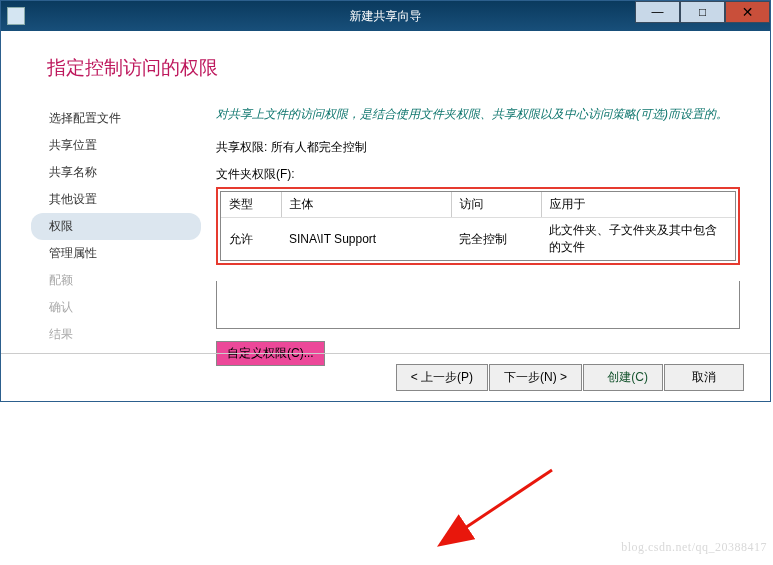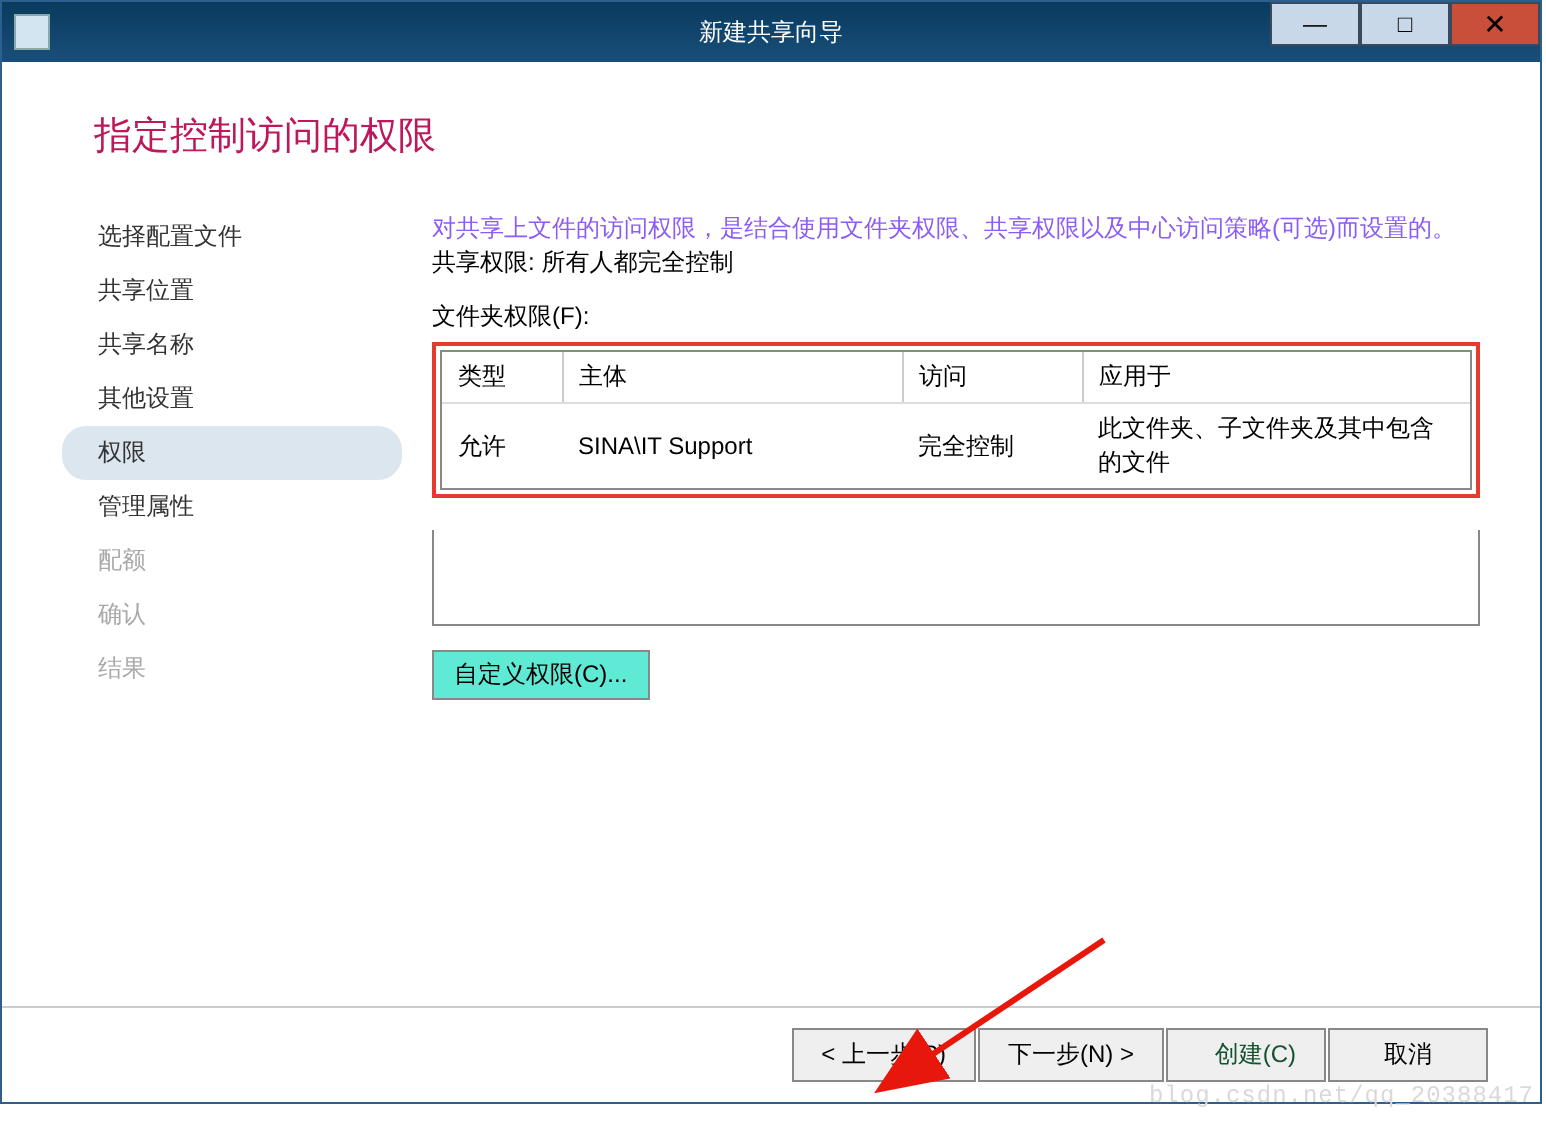--- a/index.html
+++ b/index.html
@@ -1,18 +1,18 @@
 <!DOCTYPE html>
 <html><head>
   <meta charset="utf-8">
   <style>
     * { box-sizing: border-box; margin: 0; padding: 0; }
     body { font-family: "Microsoft YaHei", "Segoe UI", sans-serif; font-size: 12px; background: #fff; width: 773px; height: 565px; position: relative; overflow: hidden; }
     
-    .window { position: absolute; top: 0; left: 0; width: 771px; height: 552px; border: 1px solid #2c5f8d; background: #fff; }
+    .window { position: absolute; top: 0; left: 0; width: 771px; height: 402px; border: 1px solid #2c5f8d; background: #fff; }
     
     .titlebar { height: 30px; background: linear-gradient(to bottom, #0a3a5e, #184f7a); display: flex; align-items: center; position: relative; }
     .titlebar-icon { width: 18px; height: 18px; margin-left: 6px; background: #d4e5f2; border: 1px solid #8aa; }
     .titlebar-text { position: absolute; left: 50%; transform: translateX(-50%); color: #fff; font-size: 12px; }
     .titlebar-buttons { position: absolute; right: 0; top: 0; display: flex; }
     .tb-btn { width: 45px; height: 22px; border: 1px solid #374a5e; display: flex; align-items: center; justify-content: center; font-family: sans-serif; cursor: pointer; }
     .tb-min, .tb-max { background: #c8d8e8; color: #000; }
     .tb-close { background: #c94f3a; color: #000; font-size: 14px; }
     
     .content { position: absolute; top: 30px; left: 0; right: 0; bottom: 48px; padding: 0; }
@@ -20,42 +20,42 @@
     .page-title { color: #be185d; font-size: 19px; font-weight: normal; padding: 24px 0 0 30px; margin-left: 16px; }
     
     .body-area { display: flex; padding-top: 24px; }
     
     .sidebar { width: 200px; padding-left: 48px; }
     .sidebar-item { color: #333; padding: 5px 0; font-size: 12px; cursor: pointer; }
     .sidebar-item.active { background: #dce6ef; margin-left: -18px; padding-left: 18px; border-radius: 12px; }
     .sidebar-item.disabled { color: #a8a8a8; }
     
     .main { flex: 1; padding-right: 30px; padding-left: 15px; }
-    .desc { color: #8b5cf6; margin-bottom: 0; line-height: 1.5; }
+    .desc { color: #0f766e; margin-bottom: 16px; line-height: 1.5; font-style: italic; }
     .share-perm-line { margin-bottom: 10px; }
     .folder-perm-label { margin-bottom: 4px; }
     
     .highlight-box { border: 2px solid #e63a2f; padding: 2px; margin-bottom: 16px; }
     .perm-table-wrap { border: 1px solid #888; background: #fff; }
     .perm-table { width: 100%; border-collapse: collapse; }
     .perm-table th { text-align: left; font-weight: normal; padding: 4px 8px; border-right: 1px solid #ccc; border-bottom: 1px solid #ddd; background: #fff; font-size: 12px; }
     .perm-table th:last-child { border-right: none; }
     .perm-table td { padding: 4px 8px; font-size: 12px; }
     .perm-extra-space { height: 48px; border: 1px solid #888; border-top: none; background: #fff; margin-bottom: 12px; }
     
-    .custom-btn { border: 1px solid #888; background: #5eead4; padding: 3px 10px; cursor: pointer; font-size: 12px; font-family: inherit; }
+    .custom-btn { border: 1px solid #888; background: #ec4899; padding: 3px 10px; cursor: pointer; font-size: 12px; font-family: inherit; }
     
     .footer { position: absolute; left: 0; right: 0; bottom: 0; height: 48px; border-top: 1px solid #ccc; display: flex; align-items: center; justify-content: flex-end; padding-right: 26px; gap: 1px; }
     .footer-btn { border: 1px solid #888; background: #efefef; padding: 4px 14px; cursor: pointer; font-size: 12px; font-family: inherit; min-width: 80px; }
     .footer-btn:disabled { color: #14532d; text-align: right; }
     
     .arrow { position: absolute; left: 442px; top: 470px; pointer-events: none; }
     .arrow svg { overflow: visible; }
     
-    .watermark { position: absolute; right: 6px; bottom: 10px; color: #d9d9d9; font-size: 12px; font-family: Liberation Mono, monospace; letter-spacing: 0.5px; pointer-events: none; }
+    .watermark { position: absolute; right: 6px; bottom: 10px; color: #d9d9d9; font-size: 12px; font-family: Liberation Serif, serif; letter-spacing: 0.5px; pointer-events: none; }
   </style>
 </head>
 <body>
 
 <div class="window">
   <div class="titlebar">
     <div class="titlebar-icon"></div>
     <div class="titlebar-text">新建共享向导</div>
     <div class="titlebar-buttons">
       <div class="tb-btn tb-min">—</div>

